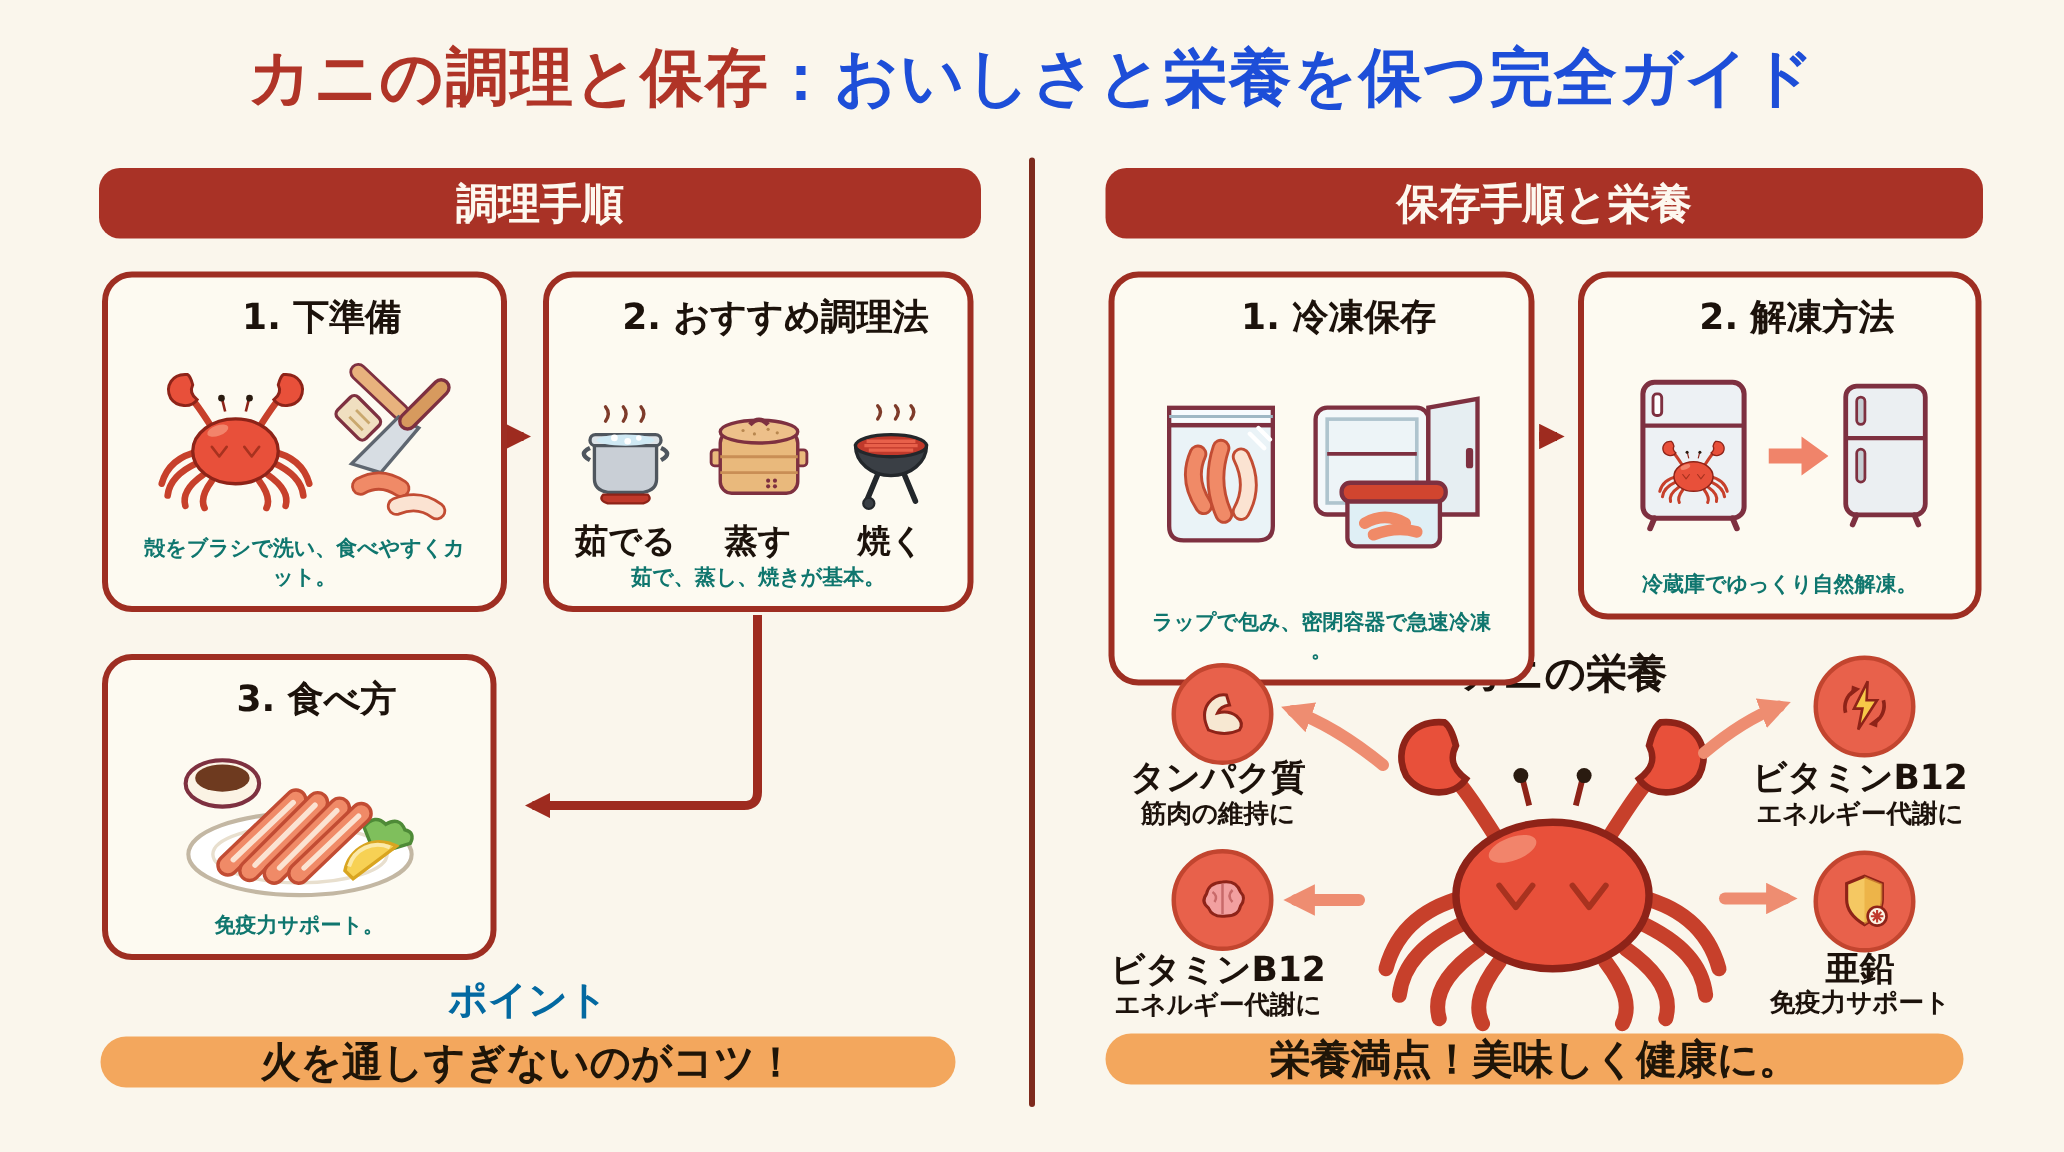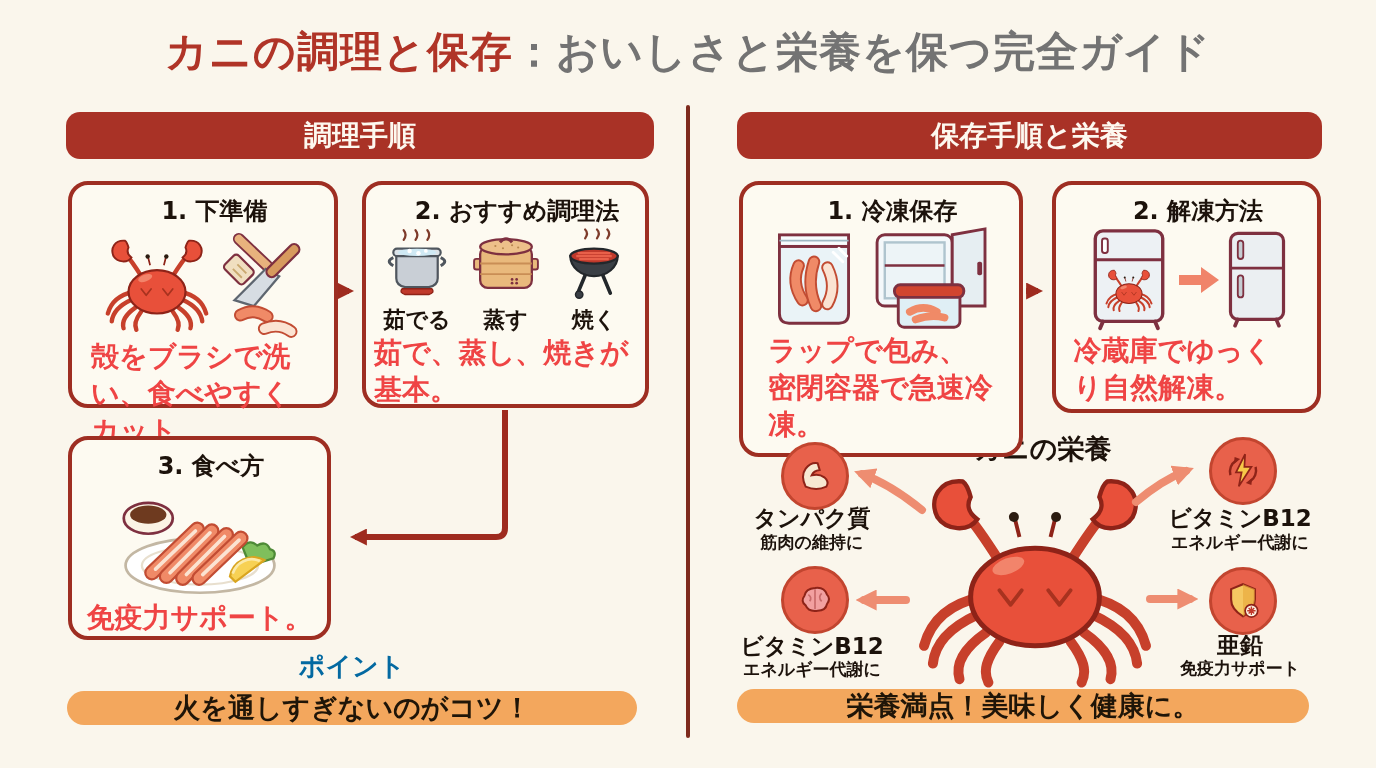--- a/index.html
+++ b/index.html
@@ -1,31 +1,31 @@
 <!DOCTYPE html>
 <html><head>
 <meta charset="utf-8">
 <style>
   html,body{margin:0;padding:0;}
   .page{position:relative;width:1376px;height:768px;background:#FAF6EC;overflow:hidden;
         font-family:"DejaVu Sans",sans-serif;color:#1C120B;}
   .abs{position:absolute;}
   .title{top:24px;left:0;width:1376px;text-align:center;font-size:42px;font-weight:700;letter-spacing:1px;}
   .t-red{color:#B03427;}
-  .t-dark{color:#737373;}
+  .t-dark{color:#1d4ed8;}
   .divider{left:686px;top:105px;width:4px;height:633px;background:#7E2A1D;border-radius:2px;}
   .hdr{top:112px;height:47px;background:#A93226;border-radius:14px;color:#FDF8EF;
        font-size:28px;font-weight:700;display:flex;align-items:center;justify-content:center;z-index:2;}
   .box{background:#FDFAF1;border:4px solid #9E2E22;border-radius:20px;z-index:2;
        display:flex;flex-direction:column;align-items:center;justify-content:space-between;
        padding:10px 8px;box-sizing:border-box;}
   .box-title{font-size:24px;font-weight:700;color:#1C120B;white-space:nowrap;margin-left:23px;}
   .icon-row{flex:1;display:flex;align-items:center;justify-content:center;gap:6px;width:100%;}
-  .caption{font-size:28px;font-weight:700;line-height:1.32;text-align:left;
-           line-break:anywhere;overflow-wrap:anywhere;color:#ef4444;}
+  .caption{font-size:14px;font-weight:700;line-height:1.32;text-align:center;
+           line-break:anywhere;overflow-wrap:anywhere;color:#0f766e;}
   .methods{flex:1;display:flex;align-items:flex-end;justify-content:space-between;width:100%;padding:0 6px;box-sizing:border-box;}
   .method{display:flex;flex-direction:column;align-items:center;gap:2px;}
   .method-label{font-size:22px;font-weight:700;white-space:nowrap;}
   .point{top:649px;left:162px;width:380px;text-align:center;font-size:26px;font-weight:700;color:#0369a1;}
   .banner{height:34px;background:#F3A75D;border-radius:24px;display:flex;align-items:center;justify-content:center;
           font-size:27px;font-weight:700;color:#1F1508;z-index:2;}
   .nut-title{top:431px;left:893px;width:300px;text-align:center;font-size:27px;font-weight:700;}
   .n-circle{width:62px;height:62px;border-radius:50%;background:#E8614B;border:3px solid #C2452F;
             display:flex;align-items:center;justify-content:center;z-index:3;}
   .n-name{width:220px;text-align:center;font-size:23px;font-weight:700;white-space:nowrap;}

